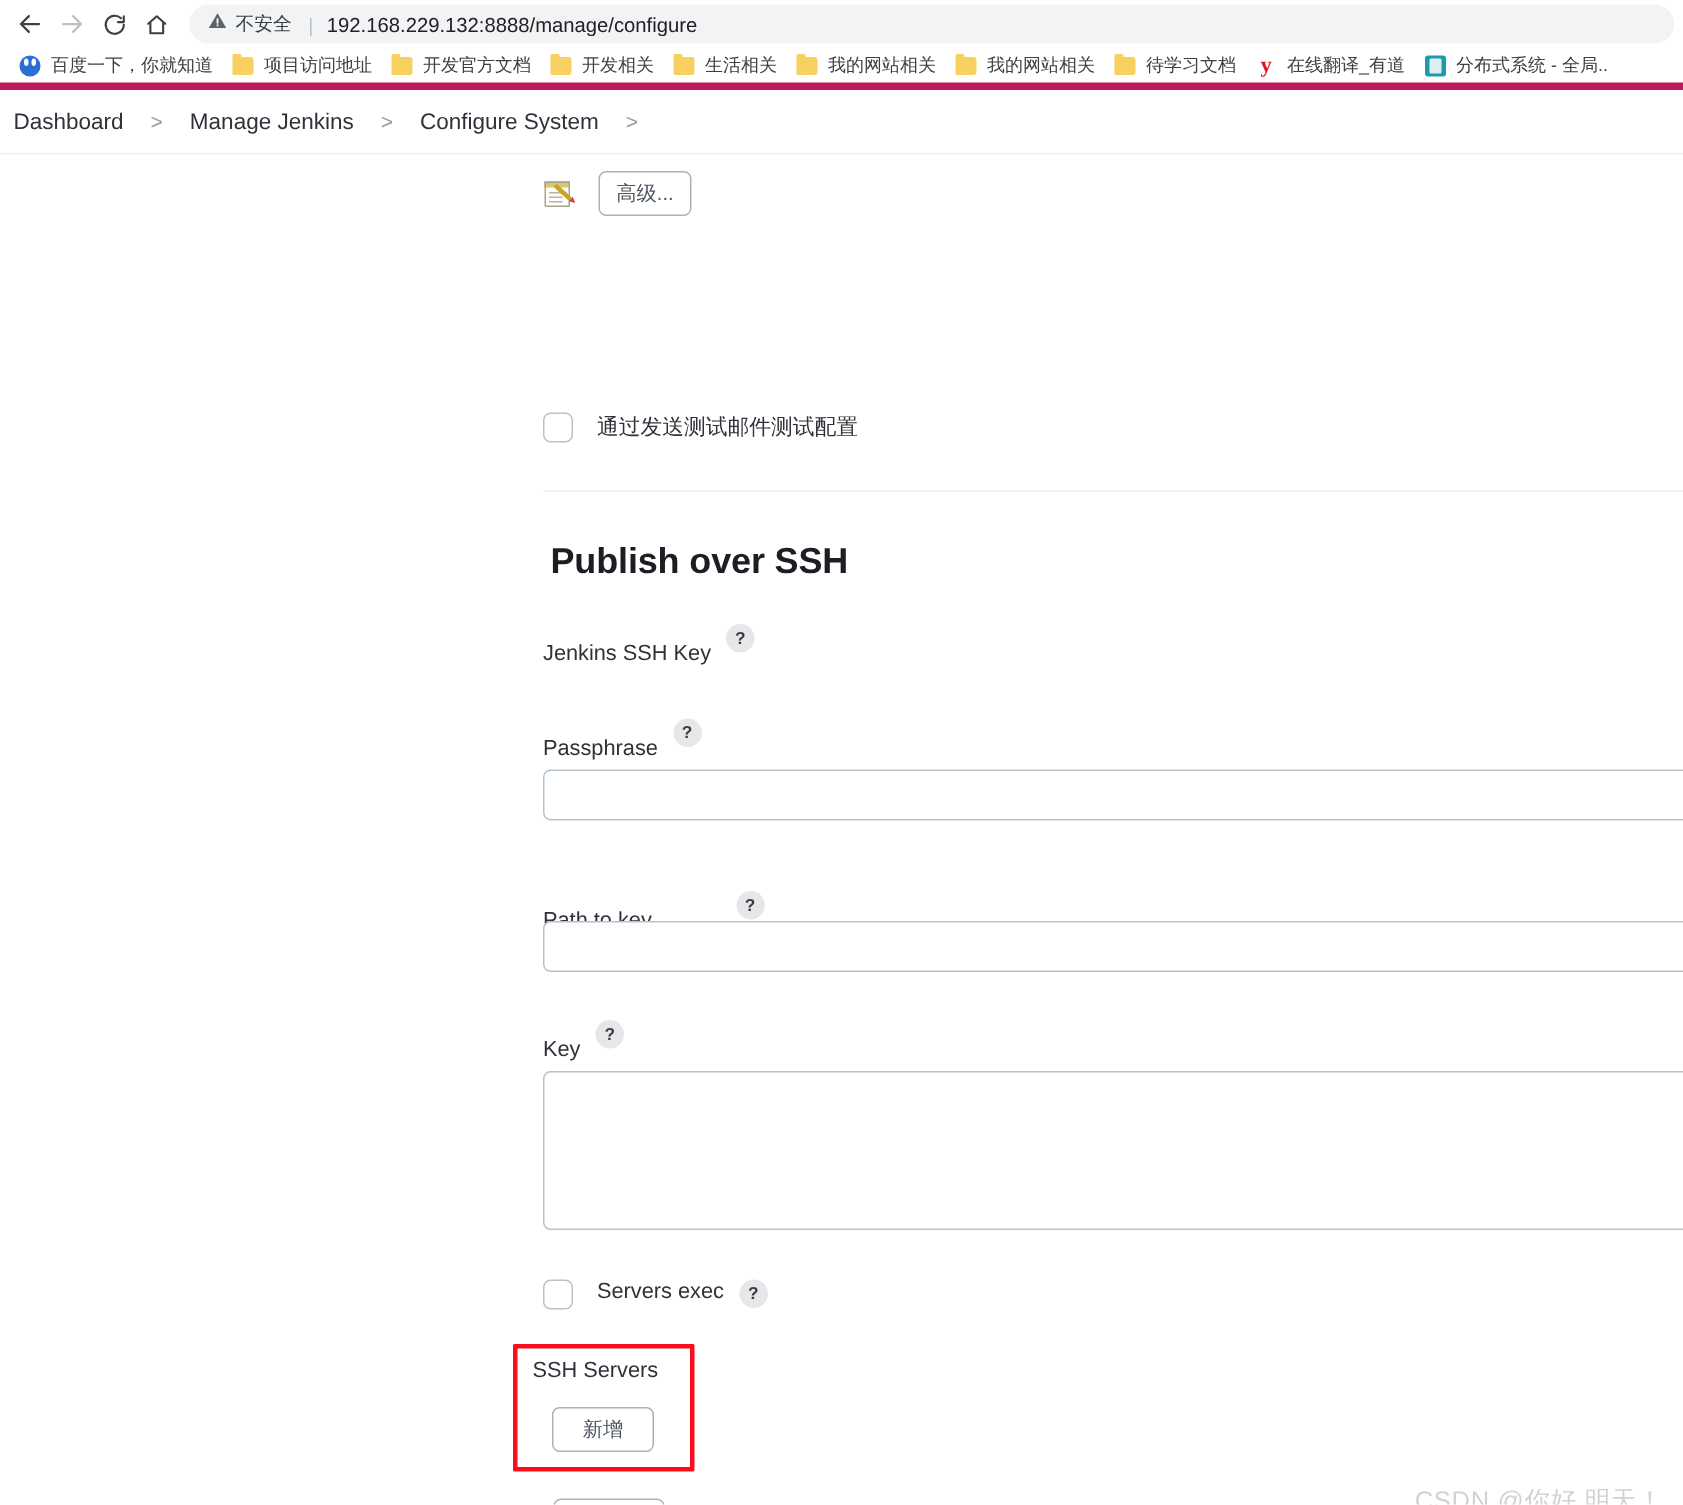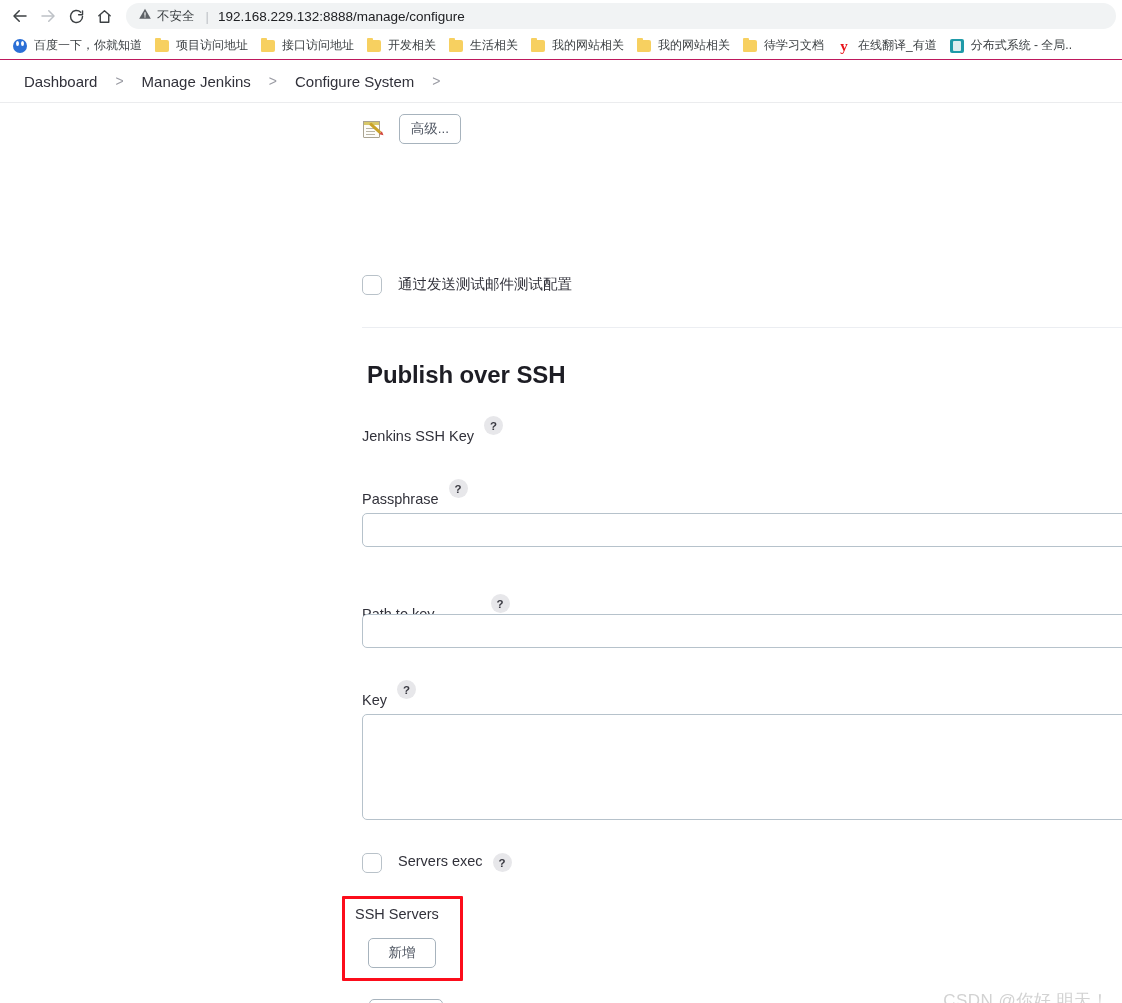--- a/index.html
+++ b/index.html
@@ -68,21 +68,21 @@
     text-overflow: ellipsis;
   }
 
   
   #bookmark-bar {
     height: 28px;
     display: flex;
     align-items: center;
     padding: 0 6px;
     background: #ffffff;
-    border-bottom: 1px solid #be185d;
+    border-bottom: 5px solid #be185d;
     overflow: hidden;
     white-space: nowrap;
   }
   .bm {
     display: flex;
     align-items: center;
     height: 22px;
     padding: 0 6px;
     border-radius: 4px;
     flex: 0 0 auto;
@@ -152,21 +152,21 @@
     width:8px;height:10px;
     background:#dfeff1;
     border-radius:1px;
   }
 
   
   #breadcrumb-bar {
     height: 43px;
     display: flex;
     align-items: center;
-    padding-left: 20px;
+    padding-left: 5px;
     background: #ffffff;
     border-bottom: 1px solid #ebecee;
   }
   .crumb {
     font-size: 15px;
     color: #31313a;
     padding: 2px 4px;
   }
   .crumb-sep {
     font-size: 14px;
@@ -405,21 +405,21 @@
     <div class="bm">
       <span class="bm-ico">
           <span class="folder-ico"></span>
         </span>
       <span class="bm-label">项目访问地址</span>
     </div>
     <div class="bm">
       <span class="bm-ico">
           <span class="folder-ico"></span>
         </span>
-      <span class="bm-label">接口访问地址</span>
+      <span class="bm-label">开发官方文档</span>
     </div>
     <div class="bm">
       <span class="bm-ico">
           <span class="folder-ico"></span>
         </span>
       <span class="bm-label">开发相关</span>
     </div>
     <div class="bm">
       <span class="bm-ico">
           <span class="folder-ico"></span>

